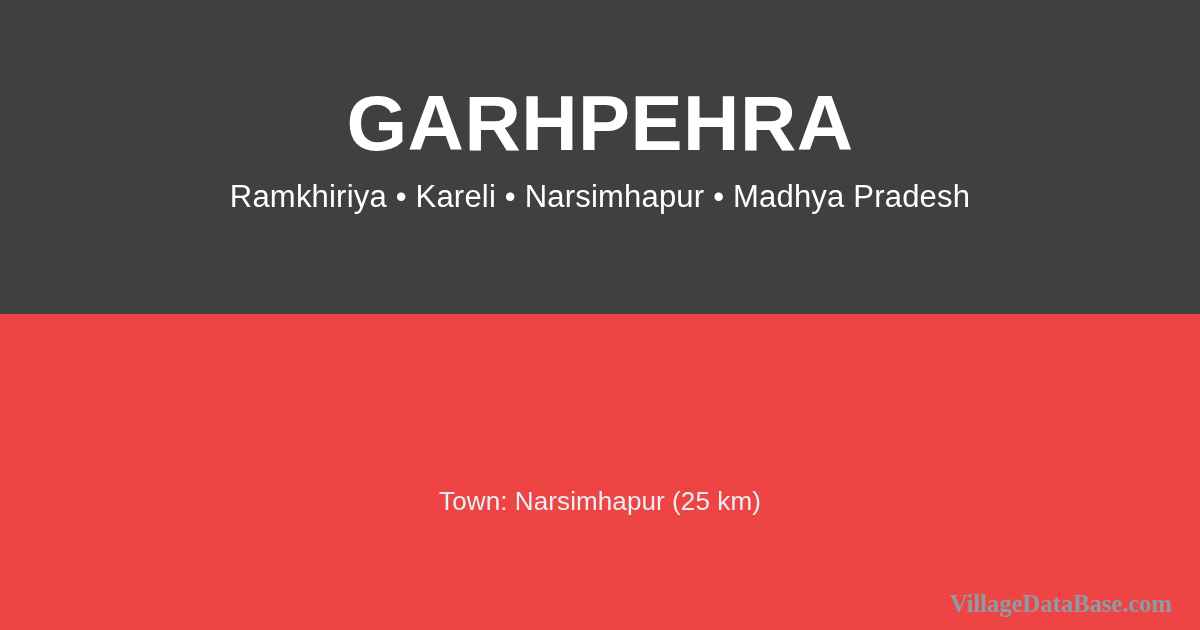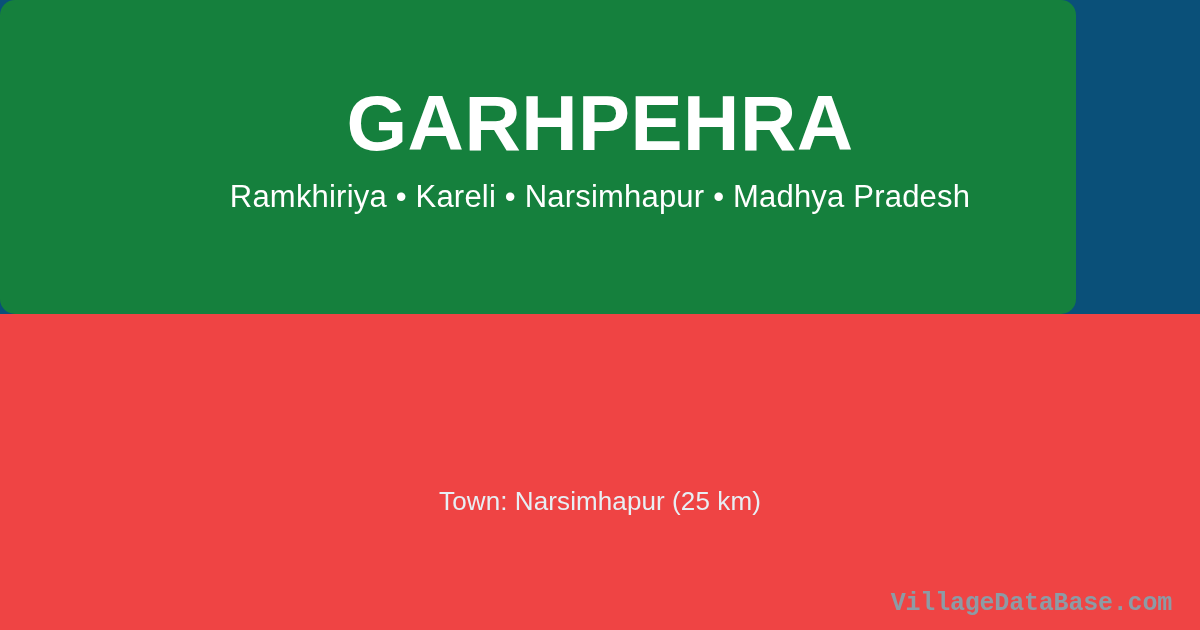--- a/index.html
+++ b/index.html
@@ -18,25 +18,24 @@
     overflow: hidden;
     background: #0a5079;
     -webkit-font-smoothing: antialiased;
   }
 
   
   .hero-band {
     position: absolute;
     left: 0;
     top: 0;
-    width: 1076px;
+    width: 1200px;
     height: 314px;
-    background: #15803d;
+    background: #404040;
     box-sizing: border-box;
-    border-radius: 15px;
   }
 
   .hero-inner {
     position: absolute;
     left: 0;
     top: 0;
     width: 1200px;
     height: 314px;
     display: flex;
     flex-direction: column;
@@ -99,21 +98,21 @@
     text-align: center;
     white-space: nowrap;
   }
 
   
   .watermark {
     position: absolute;
     right: 28px;
     bottom: 12px;
     margin: 0;
-    font-family: Liberation Mono, monospace;
+    font-family: Liberation Serif, serif;
     font-size: 25px;
     font-weight: 700;
     line-height: 28px;
     letter-spacing: -0.2px;
     color: #8d9ba5;
     text-align: center;
     white-space: nowrap;
   }
 </style>
 </head>

